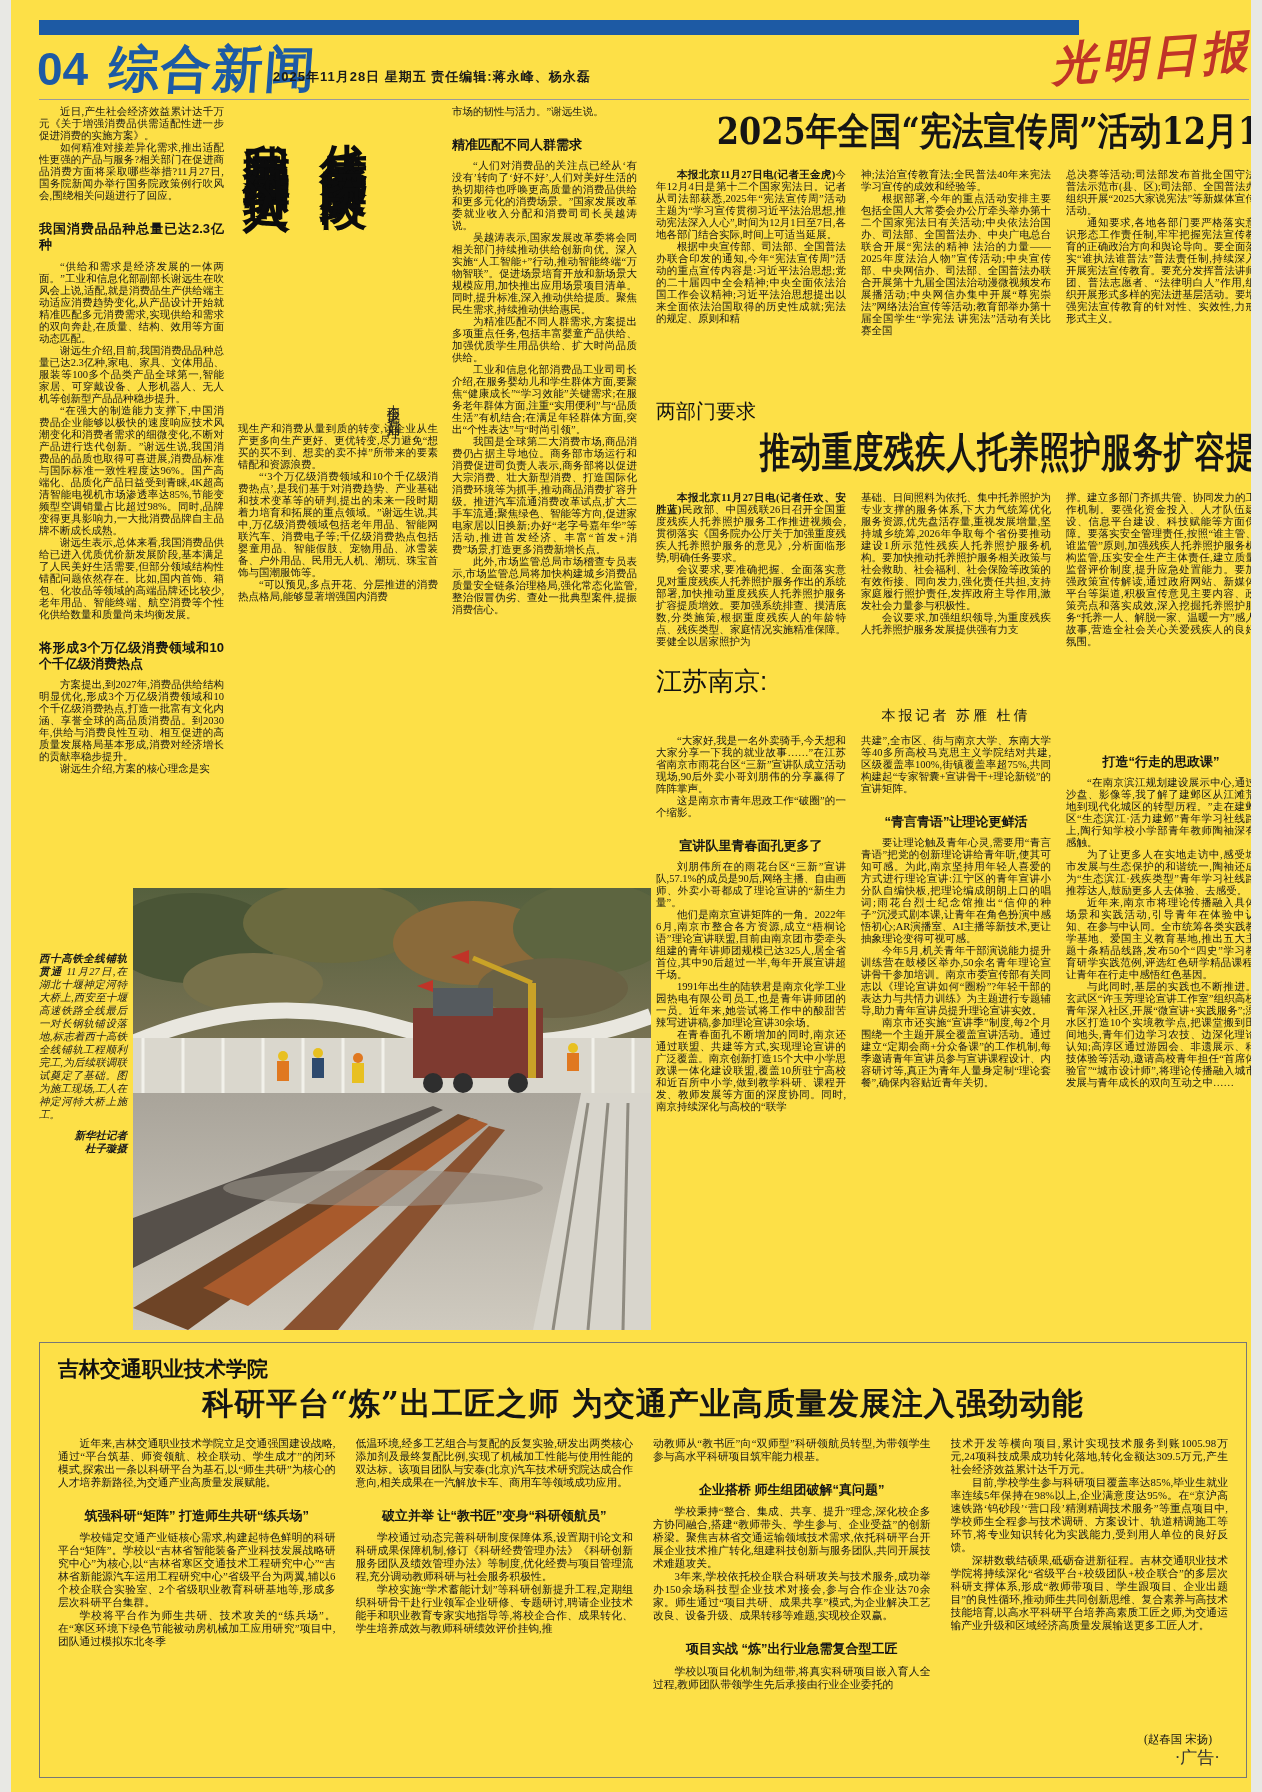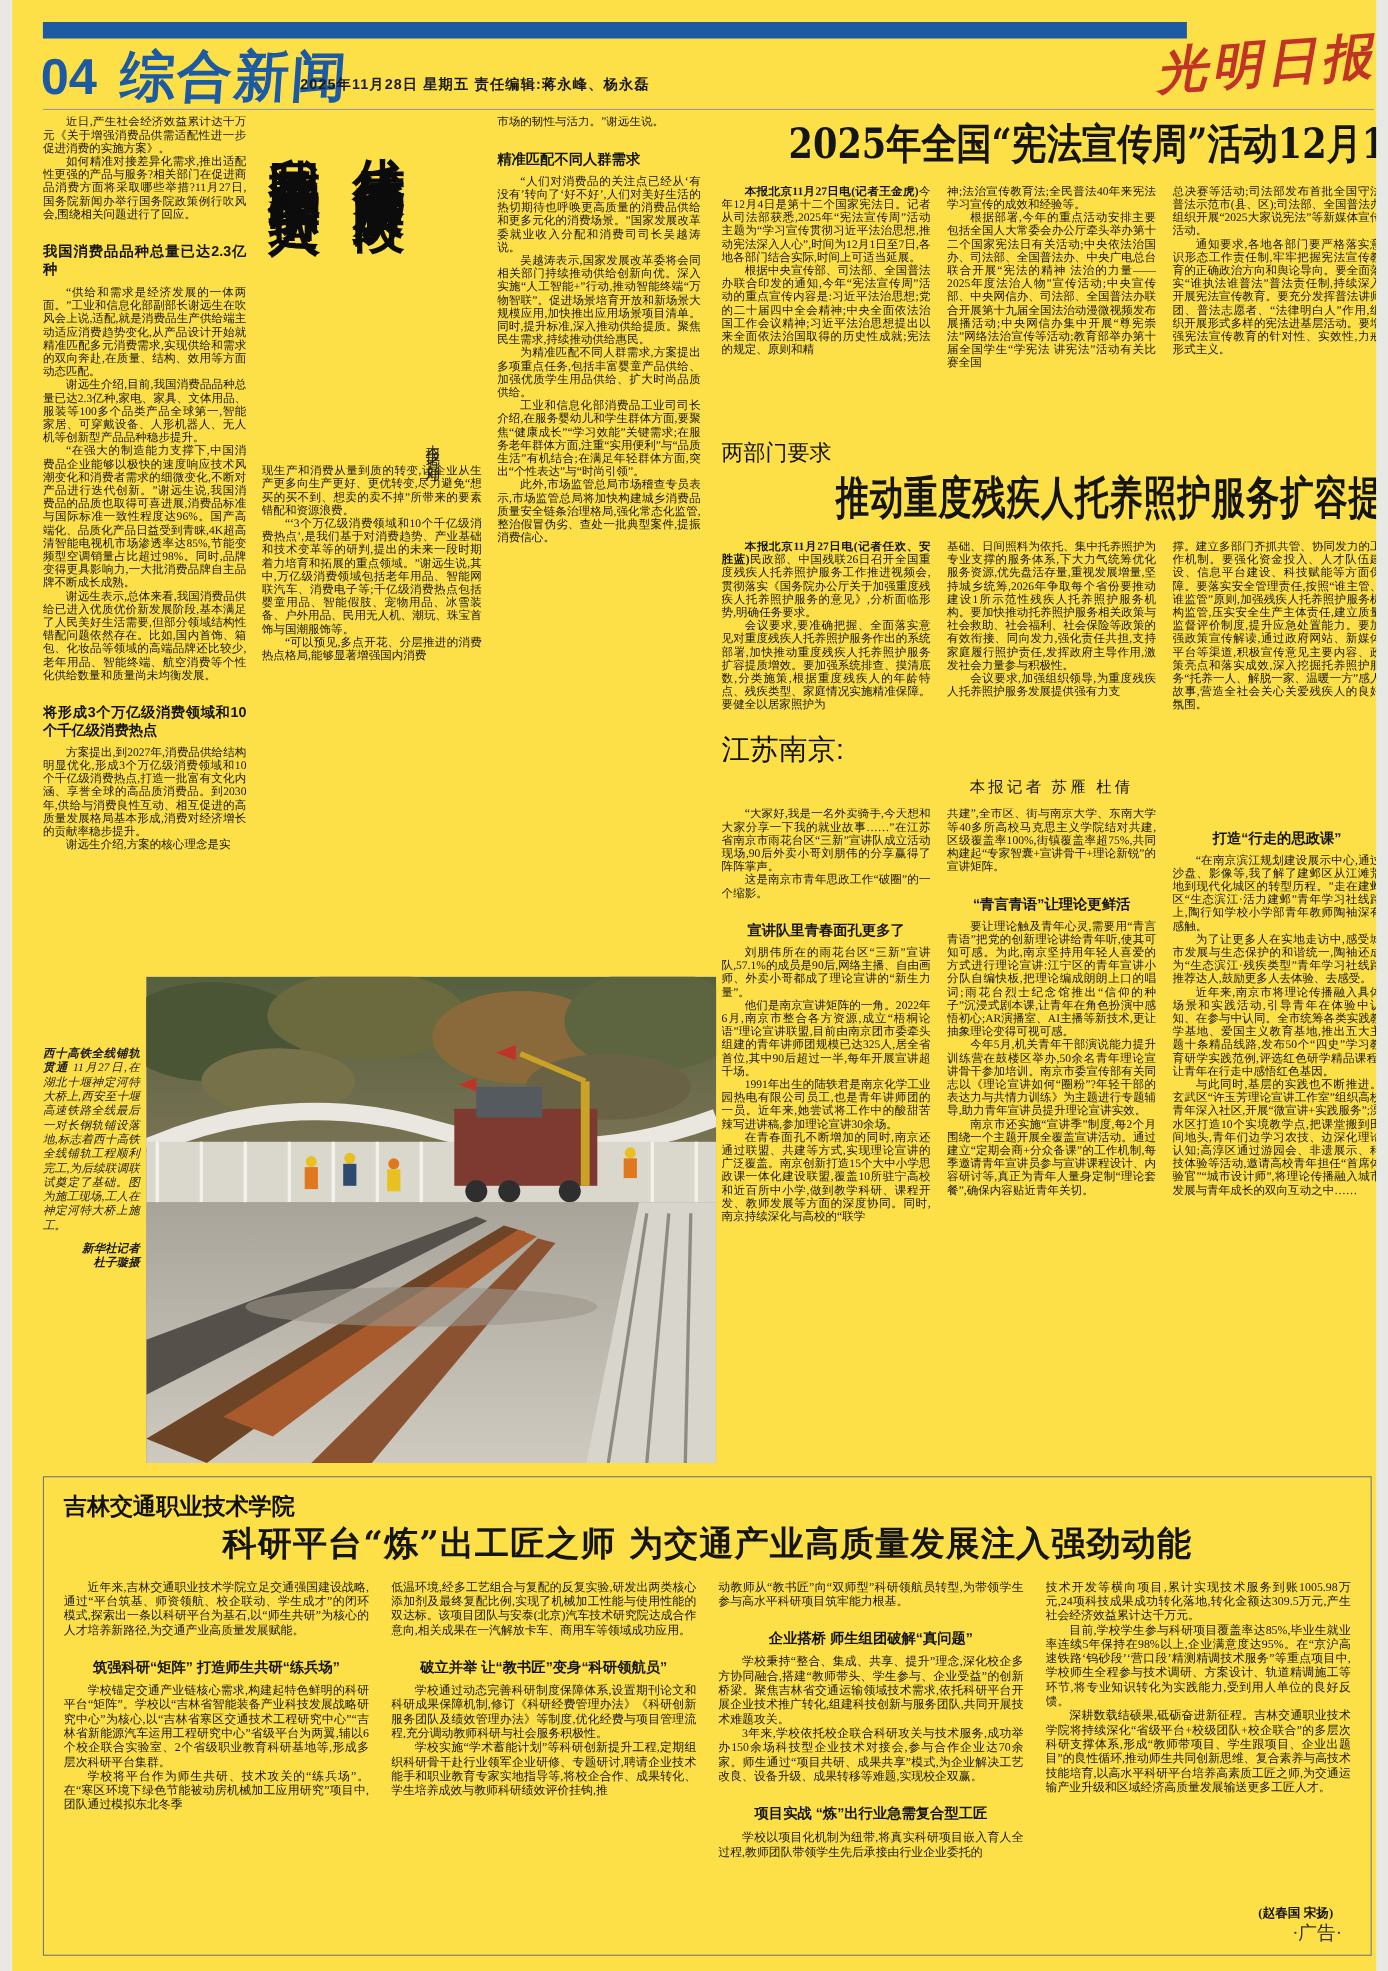--- a/index.html
+++ b/index.html
@@ -55,21 +55,21 @@
            font-style:italic;text-align:justify;color:#1c1c1c;}
   .caption .lead{font-weight:700;}
   .cap-credit{text-align:right;font-weight:700;margin-top:8px;}
   
   .jilin{left:28px;top:1342px;width:1208px;height:436px;border:1px solid #777;box-sizing:border-box;
          padding:12px 18px 6px;}
   .jilin .kicker{font:700 21px "Liberation Sans",sans-serif;}
   .h-jilin{font:700 31px "DejaVu Serif",serif;display:inline-block;white-space:nowrap;letter-spacing:1px;}
   .jilin .cols{margin-top:12px;gap:20px;}
   .jilin .col{flex:1;height:306px;font-size:10.8px;line-height:13px;}
-  .jilin-credit{position:absolute;right:34px;bottom:30px;font-size:11.5px;font-weight:700;margin-top:44px;}
+  .jilin-credit{position:absolute;right:34px;bottom:30px;font-size:11.5px;font-weight:400;margin-top:44px;}
   .jilin-ad{position:absolute;right:26px;bottom:8px;font-size:17px;color:#333;}
 </style>
 </head>
 <body>
 
 <div class="page">
 
   <div class="abs bluebar"></div>
   <div class="abs pageno">04</div>
   <div class="abs sectionname">综合新闻</div>
@@ -102,20 +102,21 @@
           <p class="para">“可以预见,多点开花、分层推进的消费热点格局,能够显著增强国内消费</p>
         </div>
     </div>
     <div class="col">
         <p class="para cont">市场的韧性与活力。”谢远生说。</p>
         <div class="colsub">精准匹配不同人群需求</div>
         <p class="para">“人们对消费品的关注点已经从‘有没有’转向了‘好不好’,人们对美好生活的热切期待也呼唤更高质量的消费品供给和更多元化的消费场景。”国家发展改革委就业收入分配和消费司司长吴越涛说。</p>
         <p class="para">吴越涛表示,国家发展改革委将会同相关部门持续推动供给创新向优。深入实施“人工智能+”行动,推动智能终端“万物智联”。促进场景培育开放和新场景大规模应用,加快推出应用场景项目清单。同时,提升标准,深入推动供给提质。聚焦民生需求,持续推动供给惠民。</p>
         <p class="para">为精准匹配不同人群需求,方案提出多项重点任务,包括丰富婴童产品供给、加强优质学生用品供给、扩大时尚品质供给。</p>
         <p class="para">工业和信息化部消费品工业司司长介绍,在服务婴幼儿和学生群体方面,要聚焦“健康成长”“学习效能”关键需求;在服务老年群体方面,注重“实用便利”与“品质生活”有机结合;在满足年轻群体方面,突出“个性表达”与“时尚引领”。</p>
+        <p class="para">我国是全球第二大消费市场,商品消费仍占据主导地位。商务部市场运行和消费促进司负责人表示,商务部将以促进大宗消费、壮大新型消费、打造国际化消费环境等为抓手,推动商品消费扩容升级。推进汽车流通消费改革试点,扩大二手车流通;聚焦绿色、智能等方向,促进家电家居以旧换新;办好“老字号嘉年华”等活动,推进首发经济、丰富“首发+消费”场景,打造更多消费新增长点。</p>
         <p class="para">此外,市场监管总局市场稽查专员表示,市场监管总局将加快构建城乡消费品质量安全链条治理格局,强化常态化监管,整治假冒伪劣、查处一批典型案件,提振消费信心。</p>
       </div>
   </div>
 
   <div class="abs caption">
     <span class="lead">西十高铁全线铺轨贯通</span>
     <span>11月27日,在湖北十堰神定河特大桥上,西安至十堰高速铁路全线最后一对长钢轨铺设落地,标志着西十高铁全线铺轨工程顺利完工,为后续联调联试奠定了基础。图为施工现场,工人在神定河特大桥上施工。</span>
     <div class="cap-credit">新华社记者</div>
     <div class="cap-credit" style="margin-top:0;">杜子璇摄</div>
   </div>

